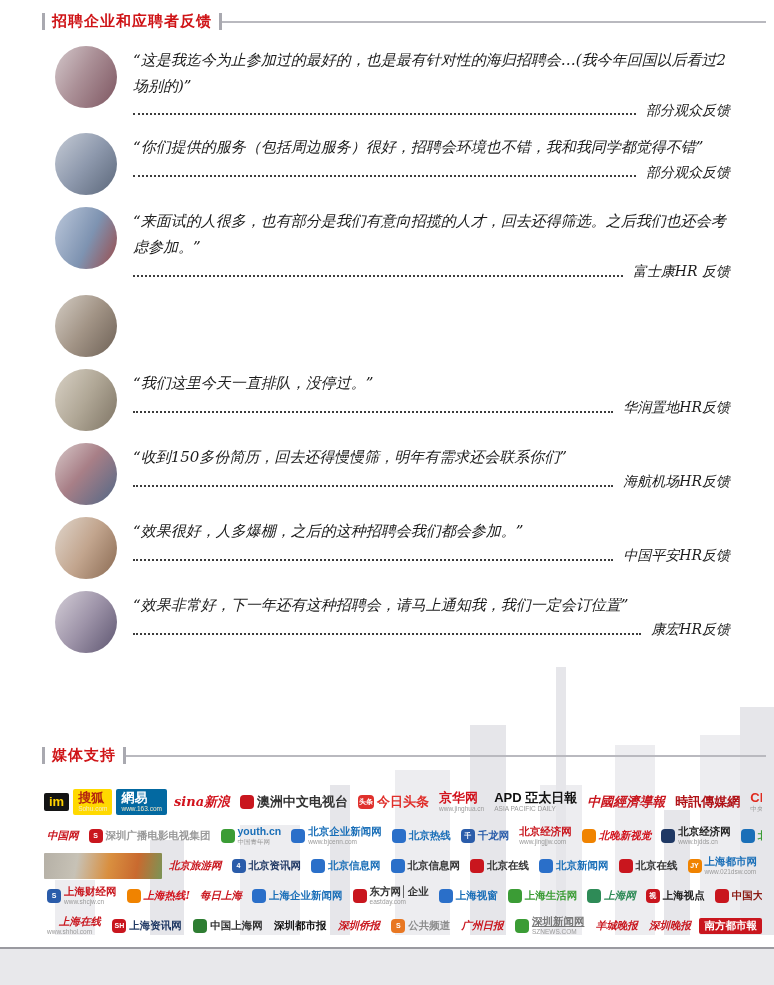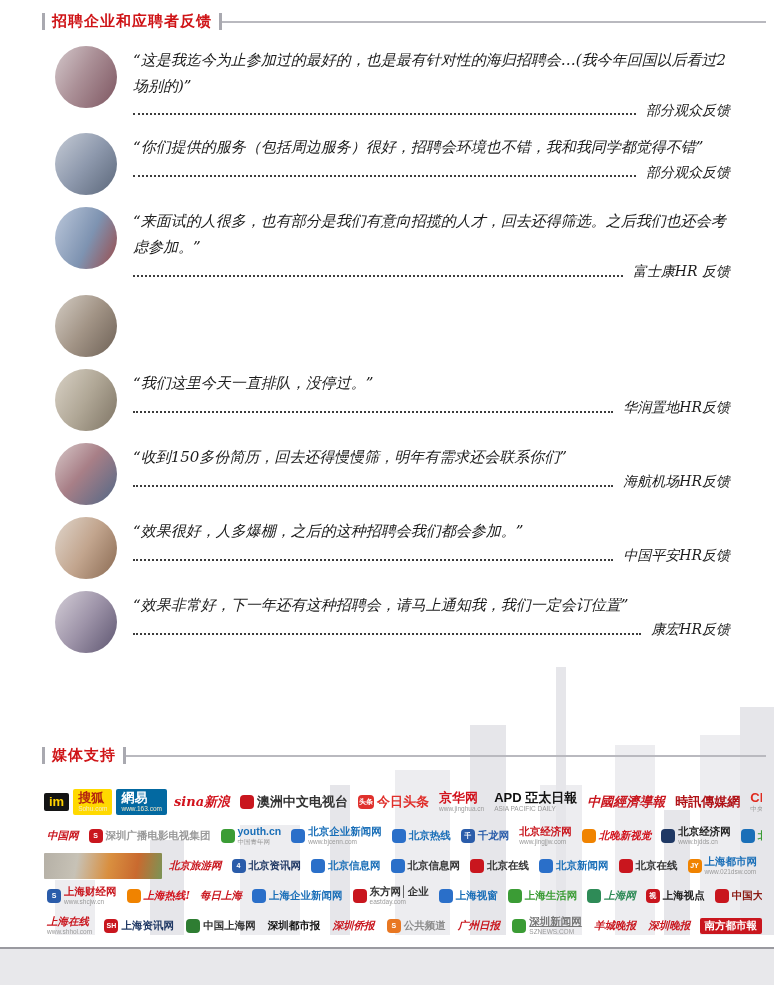--- a/index.html
+++ b/index.html
@@ -520,21 +520,21 @@
 
           </span>
         </div>
       </div>
 
     <div class="logo-row">
 
         <div class="logo">
 
           <span class="logo-main">
-            <span class="logo-label script" style="color: rgb(201, 22, 30);">上海在线</span>
+            <span class="logo-label script" style="color: rgb(201, 22, 30); margin-left: 12px;">上海在线</span>
             <span class="logo-sub">www.shhol.com</span>
           </span>
         </div>
 
         <div class="logo">
           <span class="logo-icon" style="background: rgb(201, 22, 30);">SH</span>
           <span class="logo-main">
             <span class="logo-label" style="color: rgb(31, 56, 100);">上海资讯网</span>
 
           </span>

